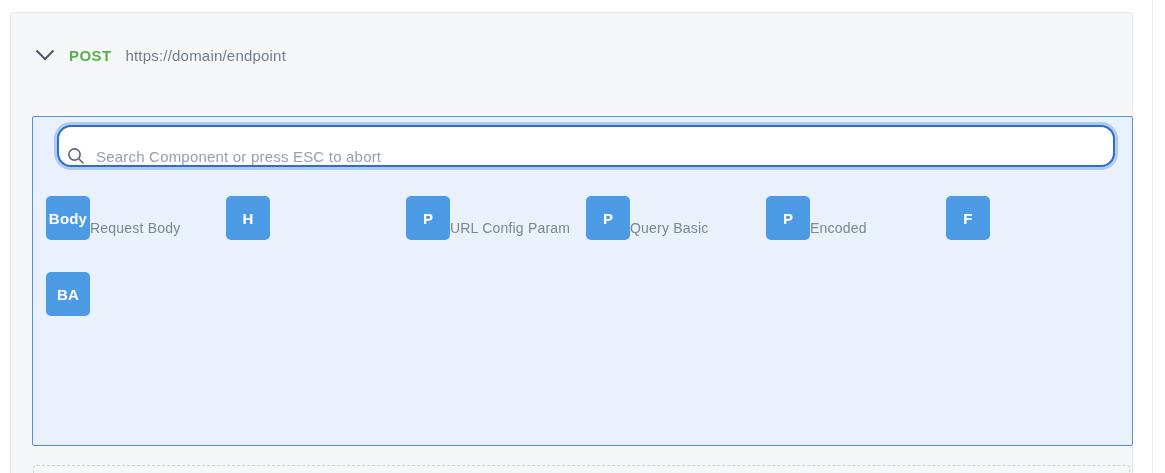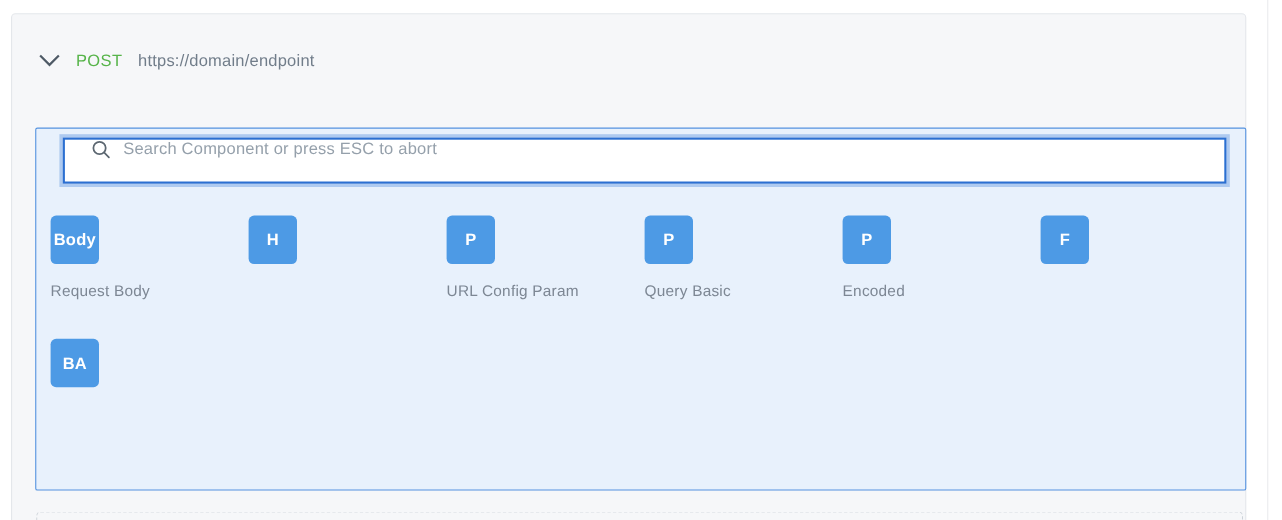--- a/index.html
+++ b/index.html
@@ -38,56 +38,56 @@
     border:1px solid var(--card-border);
     border-radius:4px;
   }
   .request-header{
     display:flex;align-items:center;gap:14px;
     margin:32px 0 0 24px;height:20px;
   }
   .chevron-wrap{display:flex;align-items:center;cursor:pointer;}
   .method{
     color:var(--method-green);
-    font-size:15px;font-weight:400;letter-spacing:0.4px;
+    font-size:15px;font-weight:700;letter-spacing:0.4px;
   }
   .url{
     color:var(--url-text);
     font-size:15px;letter-spacing:0.2px;
   }
   .component-panel{
     position:absolute;left:21px;top:103px;right:-1px;height:330px;
     background:var(--panel-bg);
     border:1px solid var(--panel-border);
     border-radius:2px;
   }
   .search-box{
-    display:flex;align-items:flex-start;gap:11px;
+    display:flex;align-items:flex-end;gap:11px;
     margin:8px 17px 0 24px;height:42px;
     background:#ffffff;
     border:2px solid var(--input-border);
-    border-radius:0;
+    border-radius:14px;
     box-shadow:0 0 0 3px var(--input-glow);
-    padding:0 24px;
+    padding:0 8px;
   }
   .search-box input{
     flex:1;border:none;outline:none;background:transparent;
     font-family:"Liberation Sans","DejaVu Sans",sans-serif;
     font-size:15px;color:#3c4650;letter-spacing:0.2px;
   }
   .search-box input::placeholder{color:var(--placeholder);opacity:1;}
   .component-grid{
     display:flex;flex-wrap:wrap;
     width:1080px;
     margin:29px 0 0 13px;
     row-gap:32px;
   }
   .component-cell{
     width:180px;
-    display:flex;flex-direction:column;align-items:flex-start;
+    display:flex;flex-direction:row;align-items:flex-end;
     cursor:pointer;
   }
   .component-badge{
     width:44px;height:44px;border-radius:5px;
     background:var(--badge-bg);color:var(--badge-text);
     display:flex;align-items:center;justify-content:center;
     font-size:15px;font-weight:700;letter-spacing:0.2px;
   }
   .component-label{
     margin-top:12px;max-width:128px;

